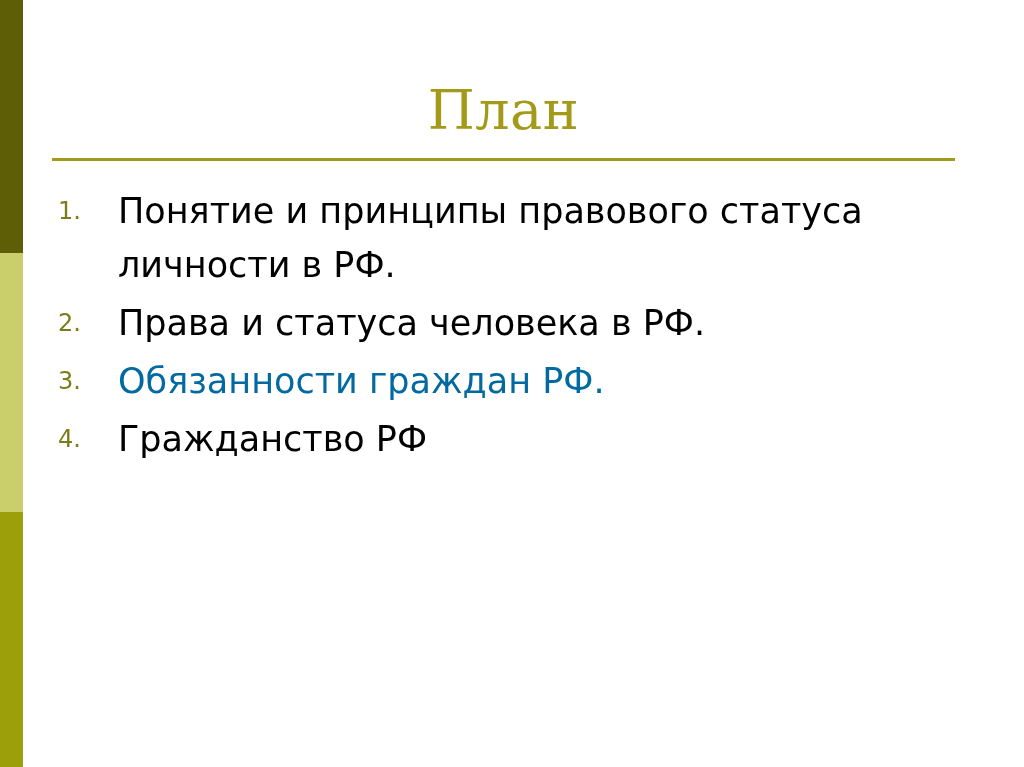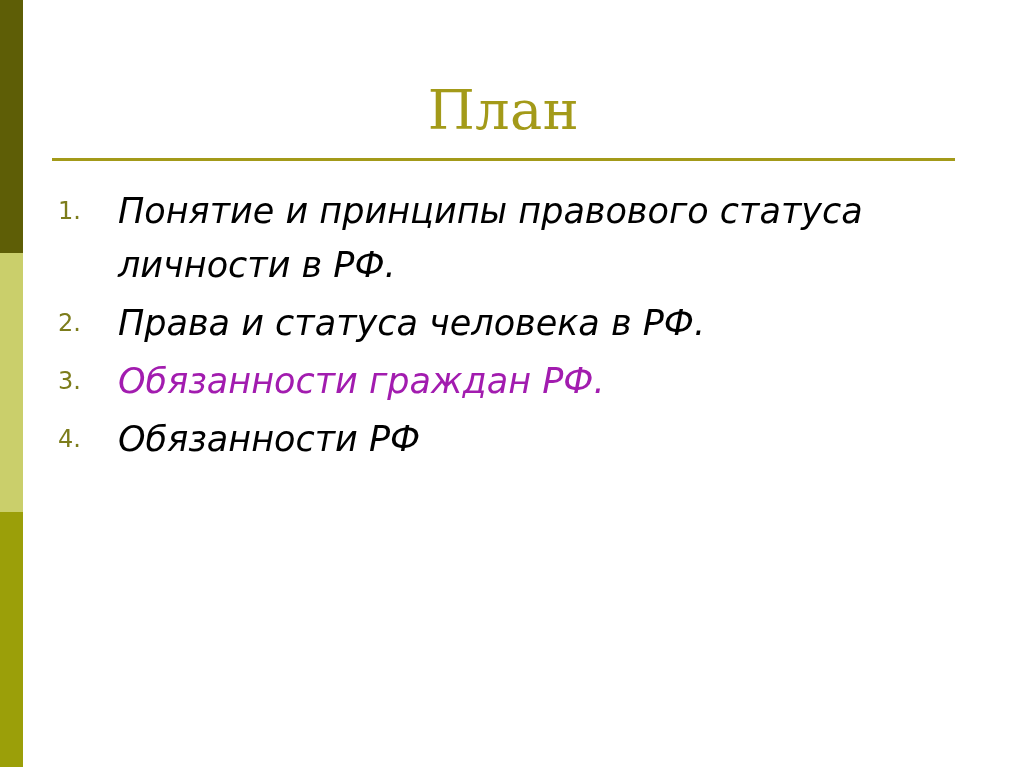--- a/index.html
+++ b/index.html
@@ -91,21 +91,20 @@
     line-height: 54px;
     font-family: "DejaVu Sans", sans-serif;
   }
   .item-text {
     flex: 1 1 auto;
     font-size: 35px;
     line-height: 54px;
     color: #000000;
     font-family: "DejaVu Sans", sans-serif;
     max-width: 845px;
-    font-style: italic;
   }
   .item-text.wrap-1 {
     max-width: 840px;
   }
 </style>
 </head>
 <body>
 
 <div id="slide" style="background: rgb(255, 255, 255);">
 
@@ -123,21 +122,21 @@
     <li class="list-item">
       <span class="item-number" style="color: rgb(124, 124, 27);">1.</span>
       <span class="item-text wrap-1" style="color: rgb(0, 0, 0);">Понятие и принципы правового статуса личности в РФ.</span>
     </li>
     <li class="list-item">
       <span class="item-number" style="color: rgb(124, 124, 27);">2.</span>
       <span class="item-text" style="color: rgb(0, 0, 0);">Права и статуса человека в РФ.</span>
     </li>
     <li class="list-item">
       <span class="item-number" style="color: rgb(124, 124, 27);">3.</span>
-      <span class="item-text" style="color: #a21caf;">Обязанности граждан РФ.</span>
+      <span class="item-text" style="color: #0369a1;">Обязанности граждан РФ.</span>
     </li>
     <li class="list-item">
       <span class="item-number" style="color: rgb(124, 124, 27);">4.</span>
-      <span class="item-text" style="color: rgb(0, 0, 0);">Обязанности РФ</span>
+      <span class="item-text" style="color: rgb(0, 0, 0);">Гражданство РФ</span>
     </li>
   </ul>
 
 </div>
 
 </body></html>

